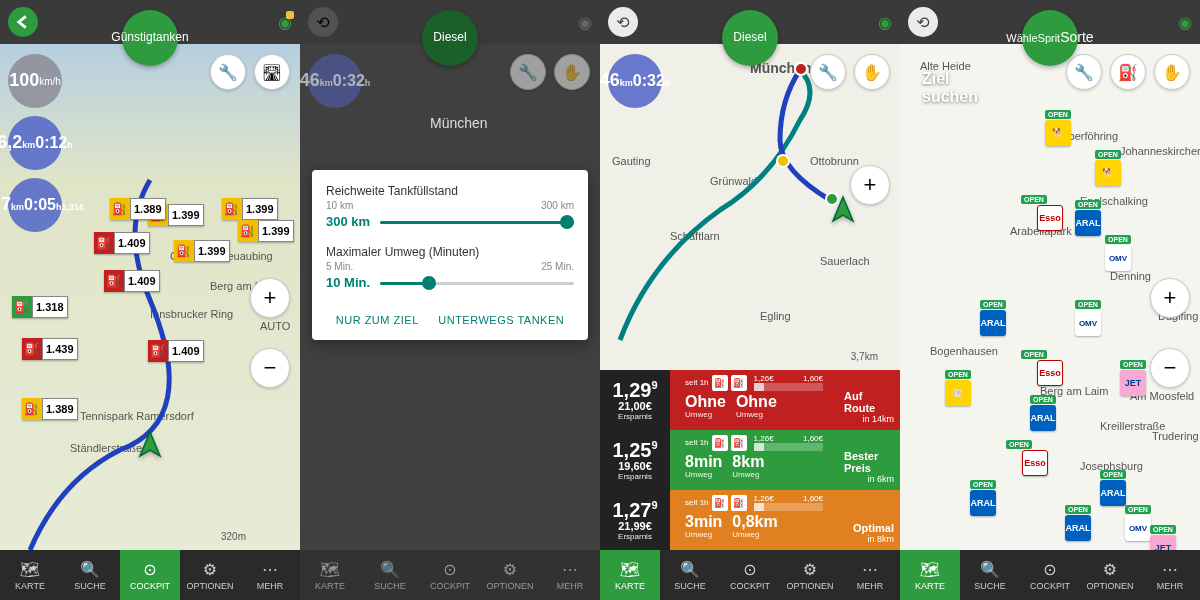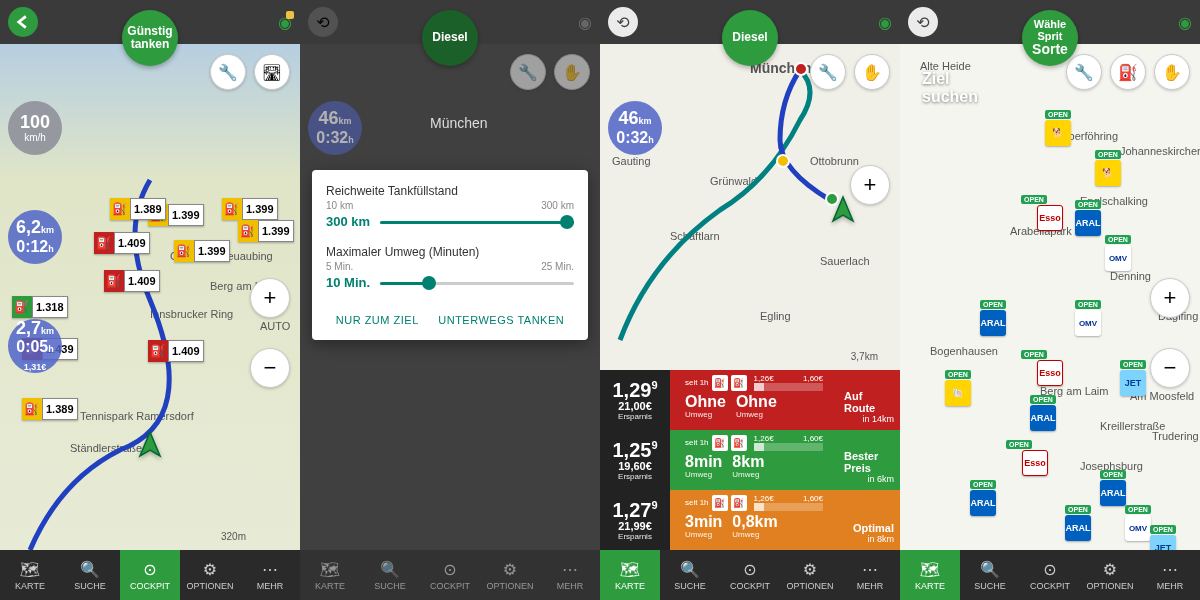--- a/index.html
+++ b/index.html
@@ -9,21 +9,21 @@
   
   
   .topbar { position: absolute; top: 0; left: 0; right: 0; height: 44px; background: #3a3a3a; display: flex; align-items: center; justify-content: space-between; padding: 0 8px; z-index: 20; }
   .topbar-left { display: flex; align-items: center; gap: 6px; }
   .back-btn { width: 30px; height: 30px; background: #2e9c3e; border-radius: 50%; display: flex; align-items: center; justify-content: center; }
   .dim-icon { width: 30px; height: 30px; background: #555; border-radius: 50%; display: flex; align-items: center; justify-content: center; opacity: 0.9; }
   .wifi-icon { color: #2e9c3e; font-size: 16px; }
   .wifi-lock { position: relative; }
   .wifi-lock::after { content: ""; width: 8px; height: 8px; background: #f0c040; border-radius: 2px; position: absolute; right: -2px; top: -2px; }
   
-  .pill-top { position: absolute; top: 10px; left: 50%; transform: translateX(-50%); background: #2e9c3e; color: #fff; font-size: 12px; font-weight: 700; text-align: right; line-height: 1.1; border-radius: 50%; width: 56px; height: 56px; display: flex; flex-direction: column; align-items: center; justify-content: center; z-index: 25; box-shadow: 0 2px 5px rgba(0,0,0,0.3); }
+  .pill-top { position: absolute; top: 10px; left: 50%; transform: translateX(-50%); background: #2e9c3e; color: #fff; font-size: 12px; font-weight: 400; text-align: right; line-height: 1.1; border-radius: 50%; width: 56px; height: 56px; display: flex; flex-direction: row; align-items: center; justify-content: center; z-index: 25; box-shadow: 0 2px 5px rgba(0,0,0,0.3); }
   
   
   .map-bg { position: absolute; top: 0; left: 0; right: 0; bottom: 0; background: linear-gradient(180deg, #a8c7e8 0%, #e0e5c8 30%, #e8ecd8 100%); }
   .screen:nth-child(2) .map-bg { filter: brightness(0.5); background: #808080; }
   .screen:nth-child(3) .map-bg { background: #f0f0e8; }
   .screen:nth-child(4) .map-bg { background: #f5f5f0; }
   
   
   .map-label { position: absolute; font-size: 11px; color: #555; font-weight: 500; }
   .map-label.big { font-size: 14px; }
@@ -31,21 +31,21 @@
   
   .round-btns { position: absolute; right: 10px; top: 54px; display: flex; gap: 8px; z-index: 15; }
   .round-btn { width: 36px; height: 36px; border-radius: 50%; background: #fff; border: 1px solid #ccc; display: flex; align-items: center; justify-content: center; font-size: 16px; box-shadow: 0 1px 3px rgba(0,0,0,0.2); }
   
   
   .zoom-ctrls { position: absolute; right: 10px; display: flex; flex-direction: column; gap: 30px; z-index: 15; }
   .zoom-btn { width: 40px; height: 40px; border-radius: 50%; background: #fff; border: 1px solid #ccc; display: flex; align-items: center; justify-content: center; font-size: 22px; font-weight: 300; box-shadow: 0 1px 3px rgba(0,0,0,0.2); }
   
   
   .info-circles { position: absolute; left: 8px; top: 54px; display: flex; flex-direction: column; gap: 8px; z-index: 15; }
-  .info-circle { width: 54px; height: 54px; border-radius: 50%; display: flex; flex-direction: column; align-items: center; justify-content: center; color: #fff; font-weight: 600; line-height: 1.1; margin-top: 47px; }
+  .info-circle { width: 54px; height: 54px; border-radius: 50%; display: flex; flex-direction: row; align-items: center; justify-content: center; color: #fff; font-weight: 600; line-height: 1.1; }
   .info-circle.gray { background: rgba(140,140,150,0.85); }
   .info-circle.blue { background: rgba(80,100,200,0.85); }
   .info-circle .big { font-size: 18px; }
   .info-circle .small { font-size: 10px; font-weight: 400; }
   .info-circle .unit { font-size: 9px; }
   
   
   .fuel-marker { position: absolute; display: flex; align-items: stretch; height: 22px; z-index: 12; box-shadow: 0 1px 2px rgba(0,0,0,0.3); }
   .fuel-marker .pump { width: 20px; display: flex; align-items: center; justify-content: center; font-size: 12px; }
   .fuel-marker .price { background: #fff; color: #000; font-size: 11px; font-weight: 700; padding: 0 3px; display: flex; align-items: center; border: 1px solid #888; }
@@ -108,21 +108,21 @@
   
   
   .brand-marker { position: absolute; z-index: 12; display: flex; flex-direction: column; align-items: center; }
   .brand-marker .open { background: #20a050; color: #fff; font-size: 7px; font-weight: 700; padding: 1px 3px; border-radius: 2px; margin-bottom: 1px; }
   .brand-logo { width: 26px; height: 26px; border-radius: 3px; display: flex; align-items: center; justify-content: center; font-size: 9px; font-weight: 700; box-shadow: 0 1px 2px rgba(0,0,0,0.3); }
   .brand-logo.shell { background: #ffd400; color: #d40000; }
   .brand-logo.aral { background: #0060c0; color: #fff; }
   .brand-logo.esso { background: #fff; color: #c00000; border: 1px solid #c00000; margin-left: 32px; }
   .brand-logo.omv { background: #fff; color: #003090; font-size: 8px; }
   .brand-logo.agip { background: #ffd400; color: #000; }
-  .brand-logo.jet { background: #7dd3fc; color: #004090; text-align: center; }
+  .brand-logo.jet { background: #f9a8d4; color: #004090; text-align: center; }
   
   .ziel-text { position: absolute; left: 22px; top: 70px; z-index: 15; color: #fff; font-size: 16px; font-weight: 700; text-shadow: 0 1px 3px rgba(0,0,0,0.5); line-height: 1.1; }
   
   .scale-text { position: absolute; font-size: 10px; color: #555; z-index: 11; }
   
   .map-route-pt { position: absolute; width: 14px; height: 14px; border-radius: 50%; border: 2px solid #fff; z-index: 11; }
 </style>
 </head>
 <body>
 

